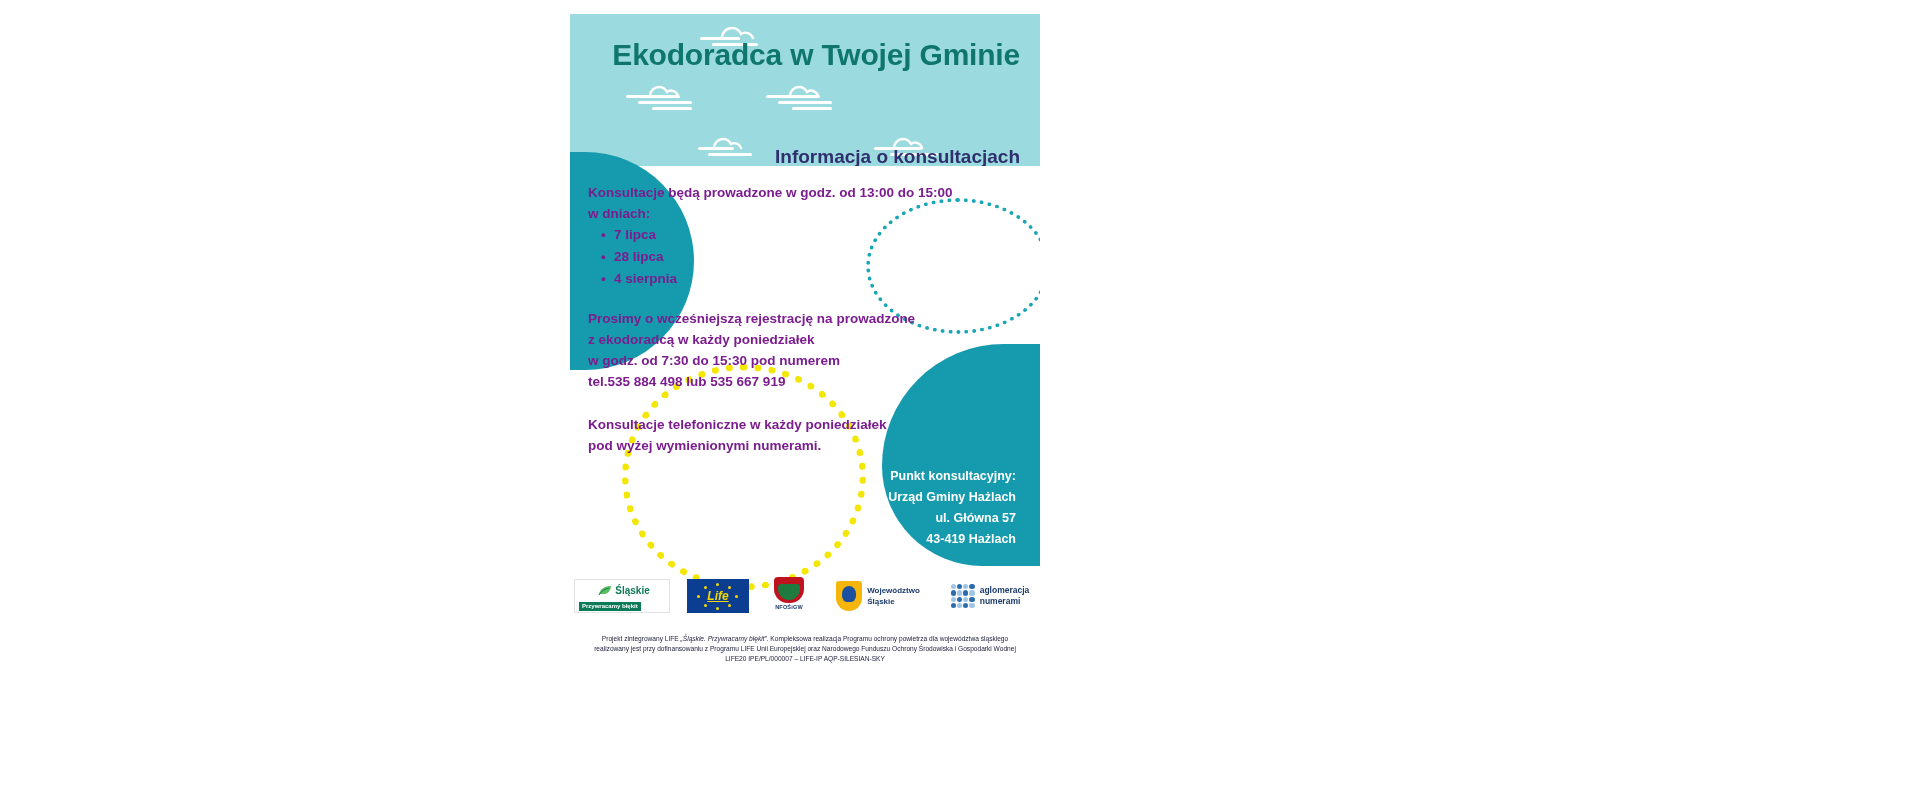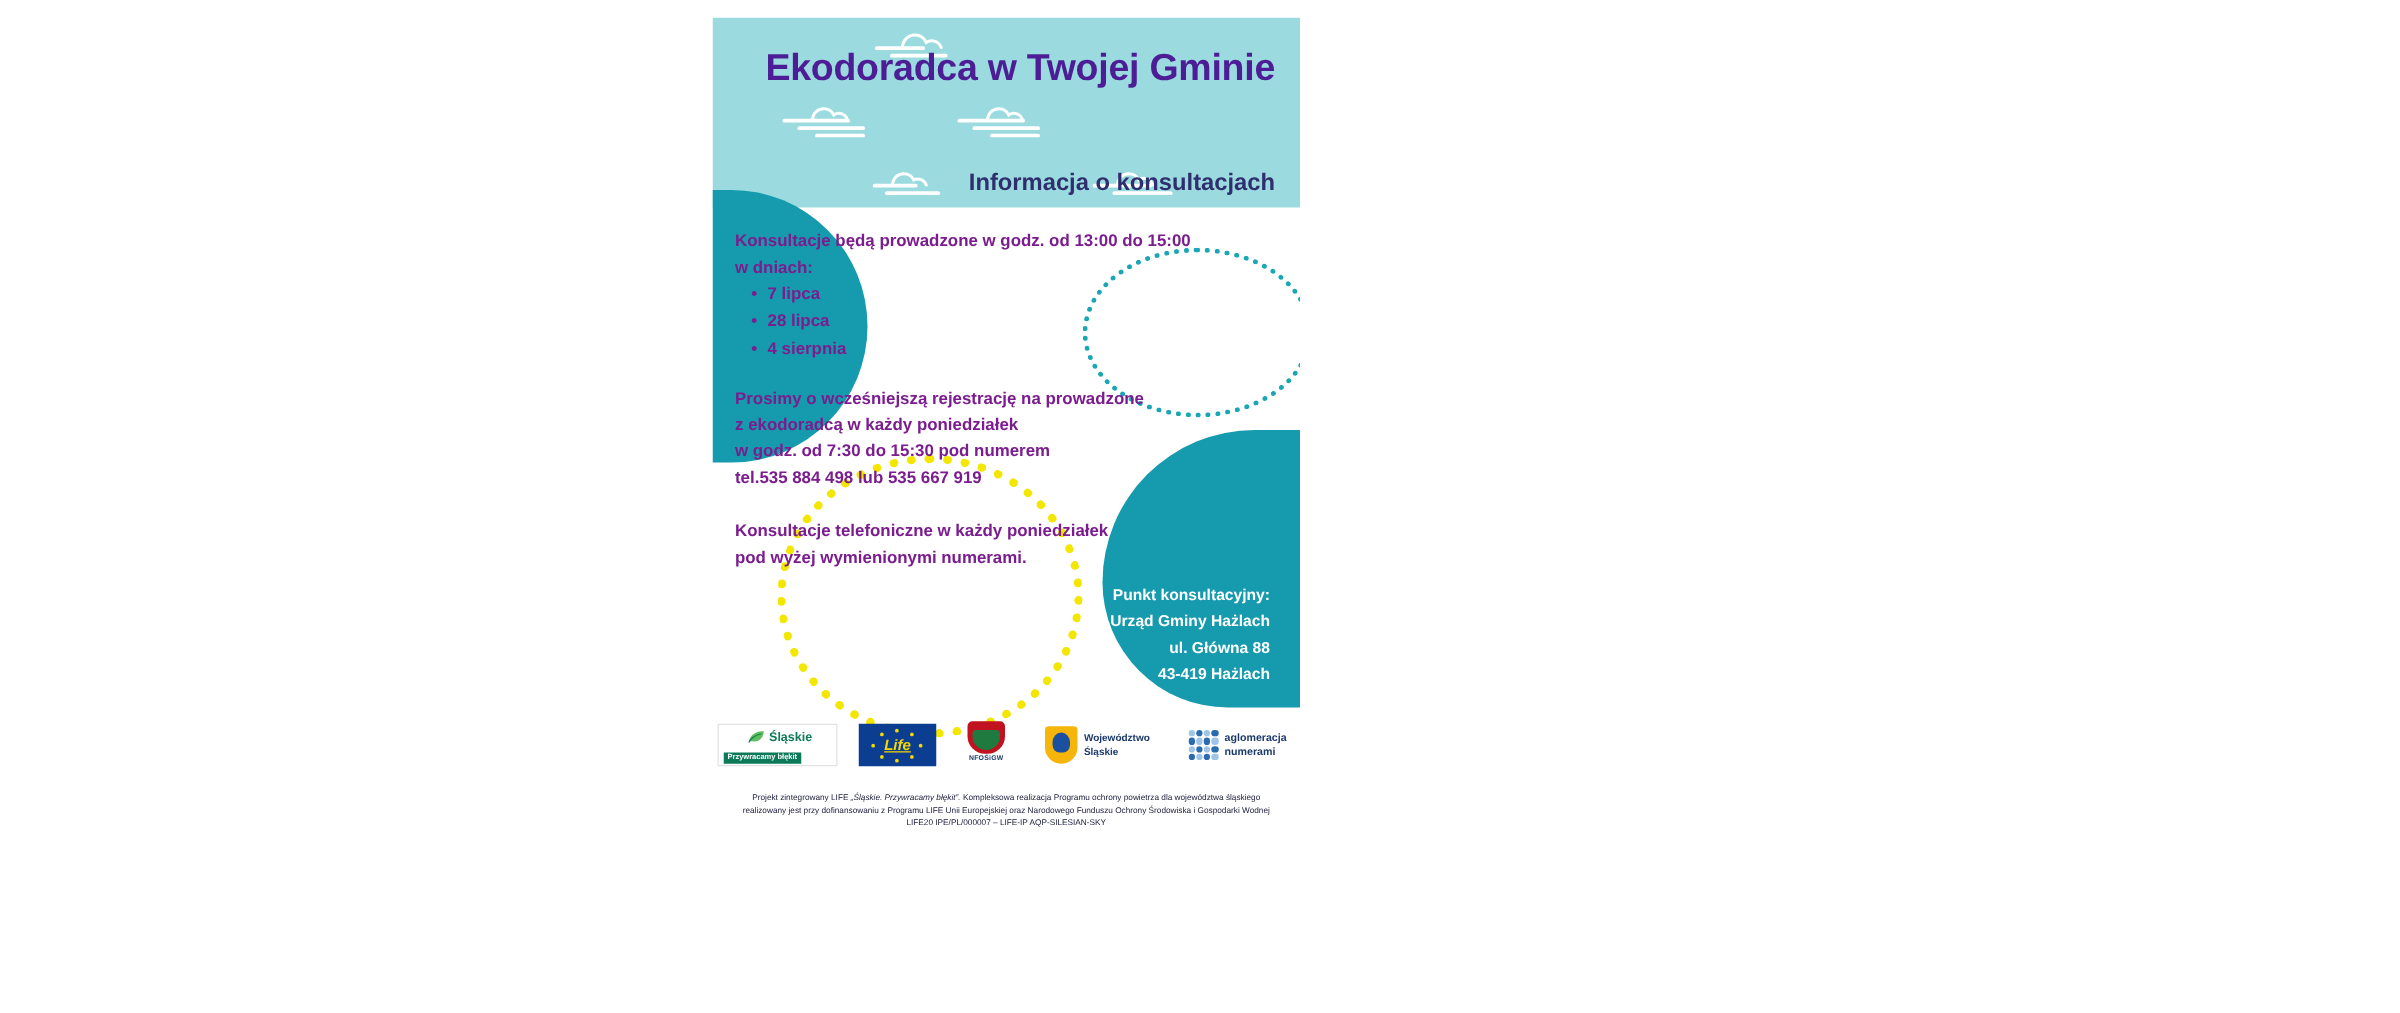--- a/index.html
+++ b/index.html
@@ -3,22 +3,22 @@
 <meta charset="utf-8">
 <style>
   html,body{margin:0;padding:0;background:#ffffff;}
   body{width:1920px;height:810px;overflow:hidden;font-family:"Liberation Sans",sans-serif;}
   .stage{position:relative;width:1920px;height:810px;background:#ffffff;}
   .poster{position:absolute;left:570px;top:14px;width:470px;height:658px;background:#ffffff;overflow:hidden;}
 
   
   .header{position:absolute;left:0;top:0;width:470px;height:152px;background:#9bdbdf;overflow:hidden;}
   .hdr-title{position:absolute;right:20px;top:22px;width:420px;text-align:right;
-    color:#4c1d95;font-weight:bold;font-size:30px;line-height:37px;letter-spacing:-0.2px;}
-  .hdr-sub{position:absolute;right:20px;top:122px;width:420px;text-align:right;
+    color:#0f766e;font-weight:bold;font-size:30px;line-height:37px;letter-spacing:-0.2px;}
+  .hdr-sub{position:absolute;right:20px;top:132px;width:420px;text-align:right;
     color:#2f2f6e;font-weight:bold;font-size:19px;line-height:22px;}
 
   
   .cloud{position:absolute;}
   .cloud svg{display:block;}
 
   
   .quarter-left{position:absolute;left:0;top:138px;width:124px;height:218px;
     background:#169aad;border-top-right-radius:124px;border-bottom-right-radius:124px;}
   .blob-right{position:absolute;left:312px;top:330px;width:158px;height:222px;background:#169aad;
@@ -158,21 +158,21 @@
       <div class="line">tel.535 884 498 lub 535 667 919</div>
       <div class="para2">
         <div class="line">Konsultacje telefoniczne w każdy poniedziałek</div>
         <div class="line">pod wyżej wymienionymi numerami.</div>
       </div>
     </div>
 
     <div class="addr">
       <div>Punkt konsultacyjny:</div>
       <div>Urząd Gminy Hażlach</div>
-      <div>ul. Główna 88</div>
+      <div>ul. Główna 57</div>
       <div>43-419 Hażlach</div>
     </div>
 
     <div class="logos">
 
       <div class="logo logo-slaskie">
         <div class="ls-top">
           <span>
             <svg width="14" height="11" viewBox="0 0 14 11">
                 <path d="M1 9C3 2 9 1 13 1c0 5-4 9-9 8" fill="#5fbf5f"></path>

